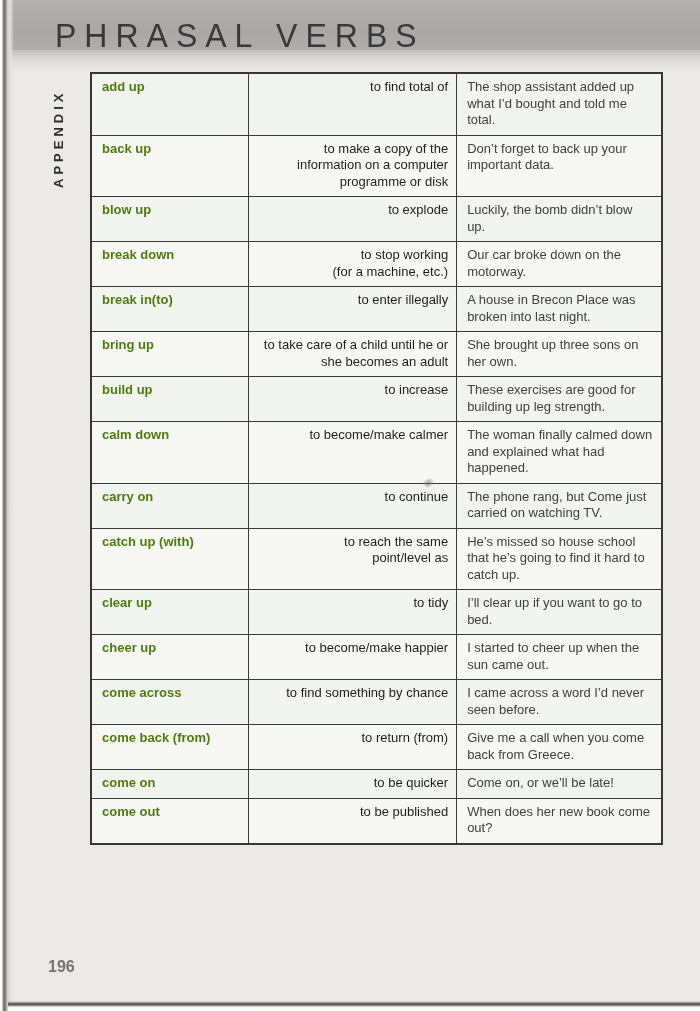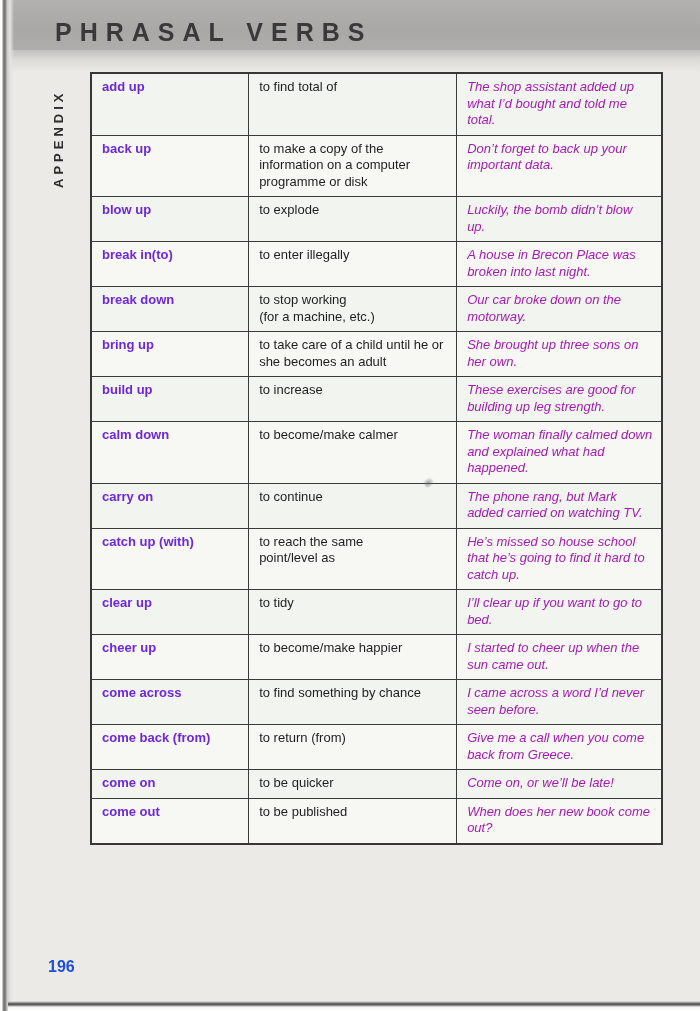--- a/index.html
+++ b/index.html
@@ -34,21 +34,21 @@
     background: linear-gradient(180deg, #b2b1af 0%, #a9a8a6 60%, #aeadab 100%);
     z-index: 2;
   }
   .header-fade {
     position: absolute; left: 0; top: 50px; width: 700px; height: 22px;
     background: linear-gradient(180deg, #c2c1bf 0%, #dcdbd8 45%, #ebeae7 100%);
     z-index: 1;
   }
   .page-title {
     position: absolute; left: 55px; top: 18px;
-    font-size: 25px; font-weight: bold;
+    font-size: 32px; font-weight: normal;
     letter-spacing: 8px;
     color: #39393b;
     transform: scaleY(1.02);
     white-space: nowrap;
     z-index: 3;
   }
   
   .appendix-label {
     position: absolute; left: 51px; top: 68px; height: 120px; width: 22px;
     writing-mode: vertical-rl;
@@ -68,27 +68,27 @@
   }
   table.pv td {
     border: 1.6px solid #3a3a39;
     vertical-align: top;
     padding: 5px 8px 6px 10px;
     font-size: 13px;
     line-height: 16.5px;
     background: #f7f7f4;
   }
   table.pv tr:nth-child(odd) td { background: #f2f4ef; }
-  td.c-verb  { width: 27%; font-weight: bold; color: #6d28d9; }
-  td.c-def   { width: 36.8%; white-space: pre-line; color: #1e1e1e; }
-  td.c-ex    { width: 36.2%; font-style: italic; color: #a21caf; }
+  td.c-verb  { width: 27%; font-weight: bold; color: #4d7c0f; }
+  td.c-def   { width: 36.8%; white-space: pre-line; color: #1e1e1e; text-align: right; }
+  td.c-ex    { width: 36.2%; color: #404040; }
   
   .page-number {
     position: absolute; left: 48px; top: 958px;
-    font-size: 16px; font-weight: bold; color: #1d4ed8;
+    font-size: 16px; font-weight: bold; color: #737373;
     z-index: 4;
   }
   
   .scan-artifact {
     position: absolute; left: 424px; top: 478px; width: 10px; height: 9px;
     background: radial-gradient(ellipse at 40% 50%, rgba(90,90,88,.55) 0%, rgba(120,120,118,.3) 45%, rgba(120,120,118,0) 75%);
     transform: rotate(-35deg);
     z-index: 4;
   }
 </style>
@@ -117,33 +117,33 @@
           <td class="c-ex">Don’t forget to back up your important data.</td>
         </tr>
 
         <tr>
           <td class="c-verb">blow up</td>
           <td class="c-def">to explode</td>
           <td class="c-ex">Luckily, the bomb didn’t blow up.</td>
         </tr>
 
         <tr>
-          <td class="c-verb">break in(to)</td>
-          <td class="c-def">to enter illegally</td>
-          <td class="c-ex">A house in Brecon Place was broken into last night.</td>
-        </tr>
-
-        <tr>
           <td class="c-verb">break down</td>
           <td class="c-def">to stop working
 (for a machine, etc.)</td>
           <td class="c-ex">Our car broke down on the motorway.</td>
         </tr>
 
         <tr>
+          <td class="c-verb">break in(to)</td>
+          <td class="c-def">to enter illegally</td>
+          <td class="c-ex">A house in Brecon Place was broken into last night.</td>
+        </tr>
+
+        <tr>
           <td class="c-verb">bring up</td>
           <td class="c-def">to take care of a child until he or she becomes an adult</td>
           <td class="c-ex">She brought up three sons on her own.</td>
         </tr>
 
         <tr>
           <td class="c-verb">build up</td>
           <td class="c-def">to increase</td>
           <td class="c-ex">These exercises are good for building up leg strength.</td>
         </tr>
@@ -152,21 +152,21 @@
 
         <tr>
           <td class="c-verb">calm down</td>
           <td class="c-def">to become/make calmer</td>
           <td class="c-ex">The woman finally calmed down and explained what had happened.</td>
         </tr>
 
         <tr>
           <td class="c-verb">carry on</td>
           <td class="c-def">to continue</td>
-          <td class="c-ex">The phone rang, but Mark added carried on watching TV.</td>
+          <td class="c-ex">The phone rang, but Come just carried on watching TV.</td>
         </tr>
 
         <tr>
           <td class="c-verb">catch up (with)</td>
           <td class="c-def">to reach the same
 point/level as</td>
           <td class="c-ex">He’s missed so house school that he’s going to find it hard to catch up.</td>
         </tr>
 
 

